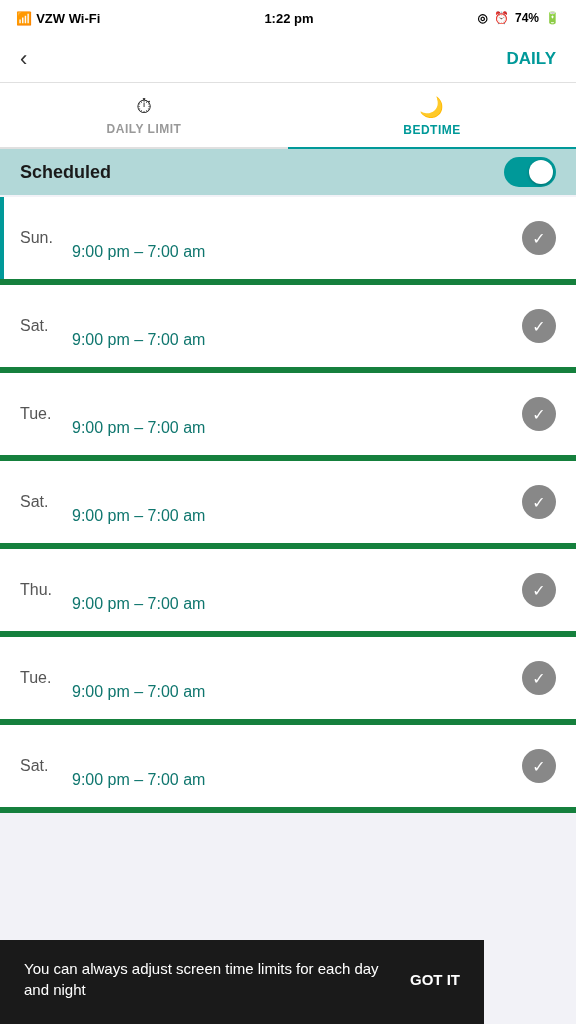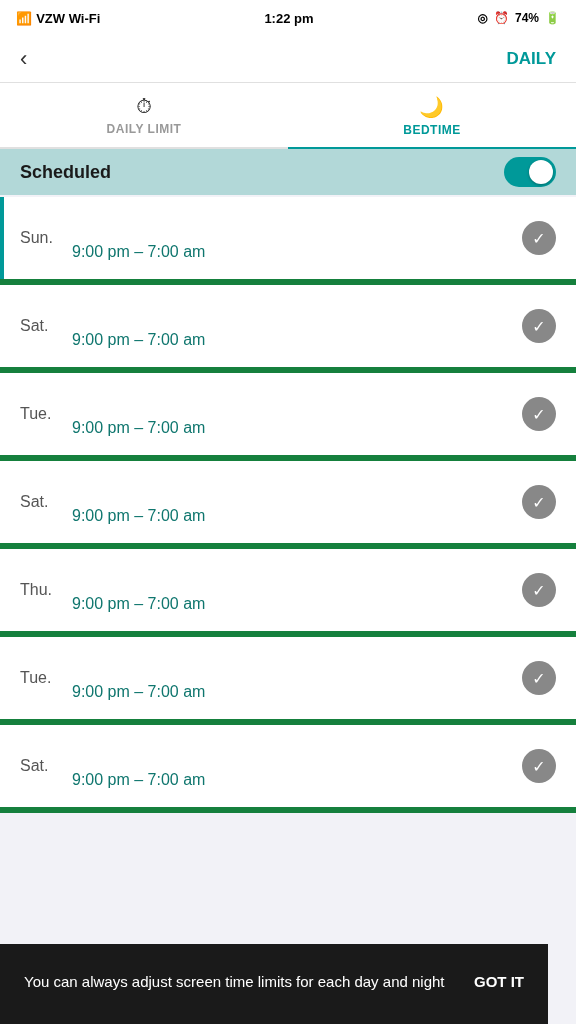--- a/index.html
+++ b/index.html
@@ -175,21 +175,21 @@
     .info-link {
       font-size: 15px;
       color: #009999;
       cursor: pointer;
     }
 
     
     .bottom-toast {
       position: fixed;
       bottom: 0;
-      width: 548px;
+      width: 484px;
       background: #1a1a1a;
       display: flex;
       align-items: center;
       justify-content: space-between;
       padding: 18px 24px 24px;
       min-height: 80px;
     }
     .toast-text {
       font-size: 15px;
       color: #fff;

